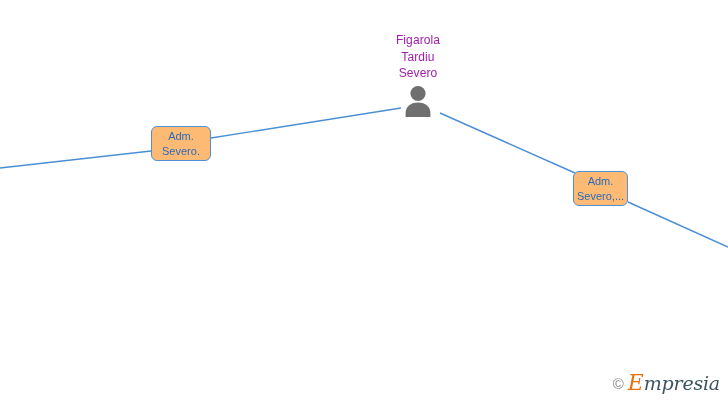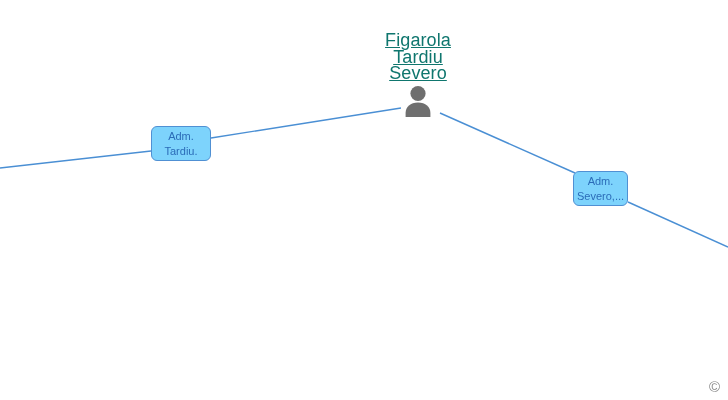--- a/index.html
+++ b/index.html
@@ -30,40 +30,39 @@
 
   
   .person-node {
     position: absolute;
     left: 360px;
     top: 32px;
     width: 116px;
     text-align: center;
   }
   .person-label {
-    color: #0f766e;
-    font-size: 18px;
+    color: #a21caf;
+    font-size: 12px;
     line-height: 16.5px;
     letter-spacing: 0.1px;
     white-space: pre-line;
     user-select: none;
-    text-decoration: underline;
   }
   .person-avatar {
     margin: 3px auto 0 auto;
     width: 34px;
     height: 32px;
     display: block;
   }
 
   
   .rel-box {
     position: absolute;
     box-sizing: border-box;
-    background: #7dd3fc;
+    background: #fdba74;
     border: 1px solid #5090d3;
     border-radius: 6px;
     color: #2b6cb8;
     font-size: 11px;
     line-height: 15px;
     text-align: center;
     display: flex;
     flex-direction: column;
     align-items: center;
     justify-content: center;
@@ -138,25 +137,26 @@
 Tardiu
 Severo</div>
     <svg class="person-avatar" viewBox="0 0 34 32" width="34" height="32" aria-hidden="true">
       <circle cx="17" cy="8.5" r="7.6" fill="#6f6f6f"></circle>
       <path d="M17 17.6c-7.6 0-12.4 4.6-12.4 10.4v4h24.8v-4c0-5.8-4.8-10.4-12.4-10.4z" fill="#6f6f6f"></path>
     </svg>
   </div>
 
   <div class="rel-box" id="rel-box-0">
     <span class="rel-line">Adm.</span>
-    <span class="rel-line">Tardiu.</span>
+    <span class="rel-line">Severo.</span>
   </div>
 
   <div class="rel-box" id="rel-box-1">
     <span class="rel-line">Adm.</span>
     <span class="rel-line">Severo,...</span>
   </div>
 
   <div class="watermark">
     <span class="wm-copy">©</span>
+    <span class="wm-brand"><span class="wm-e">E</span><span>mpresia</span></span>
   </div>
 
 </div>
 
 </body></html>

